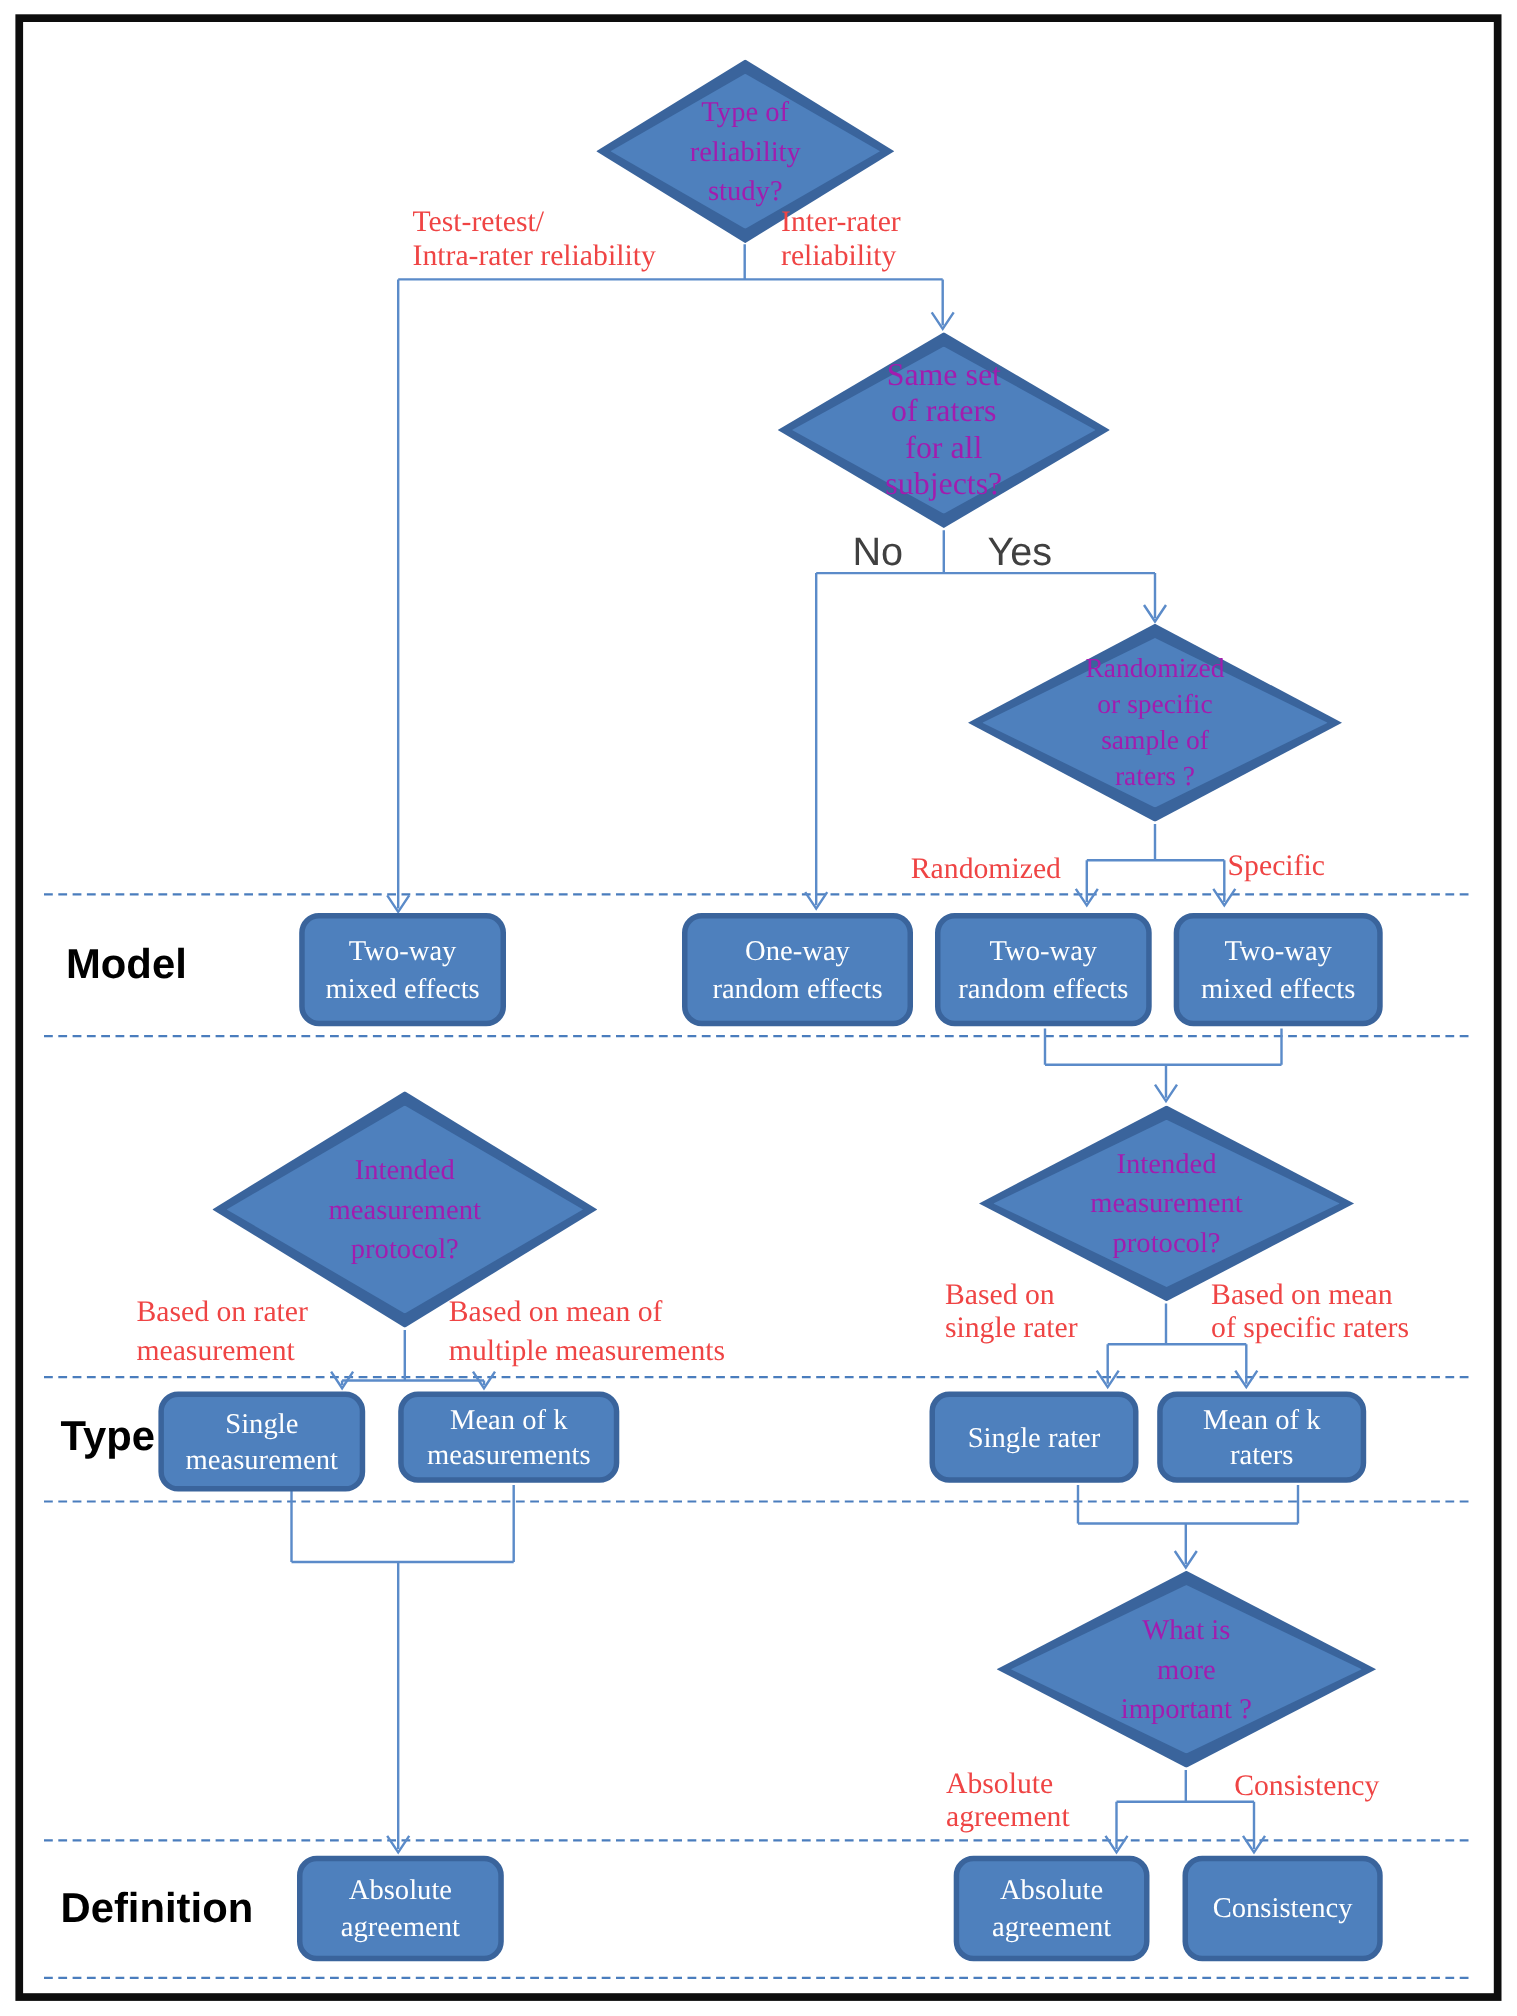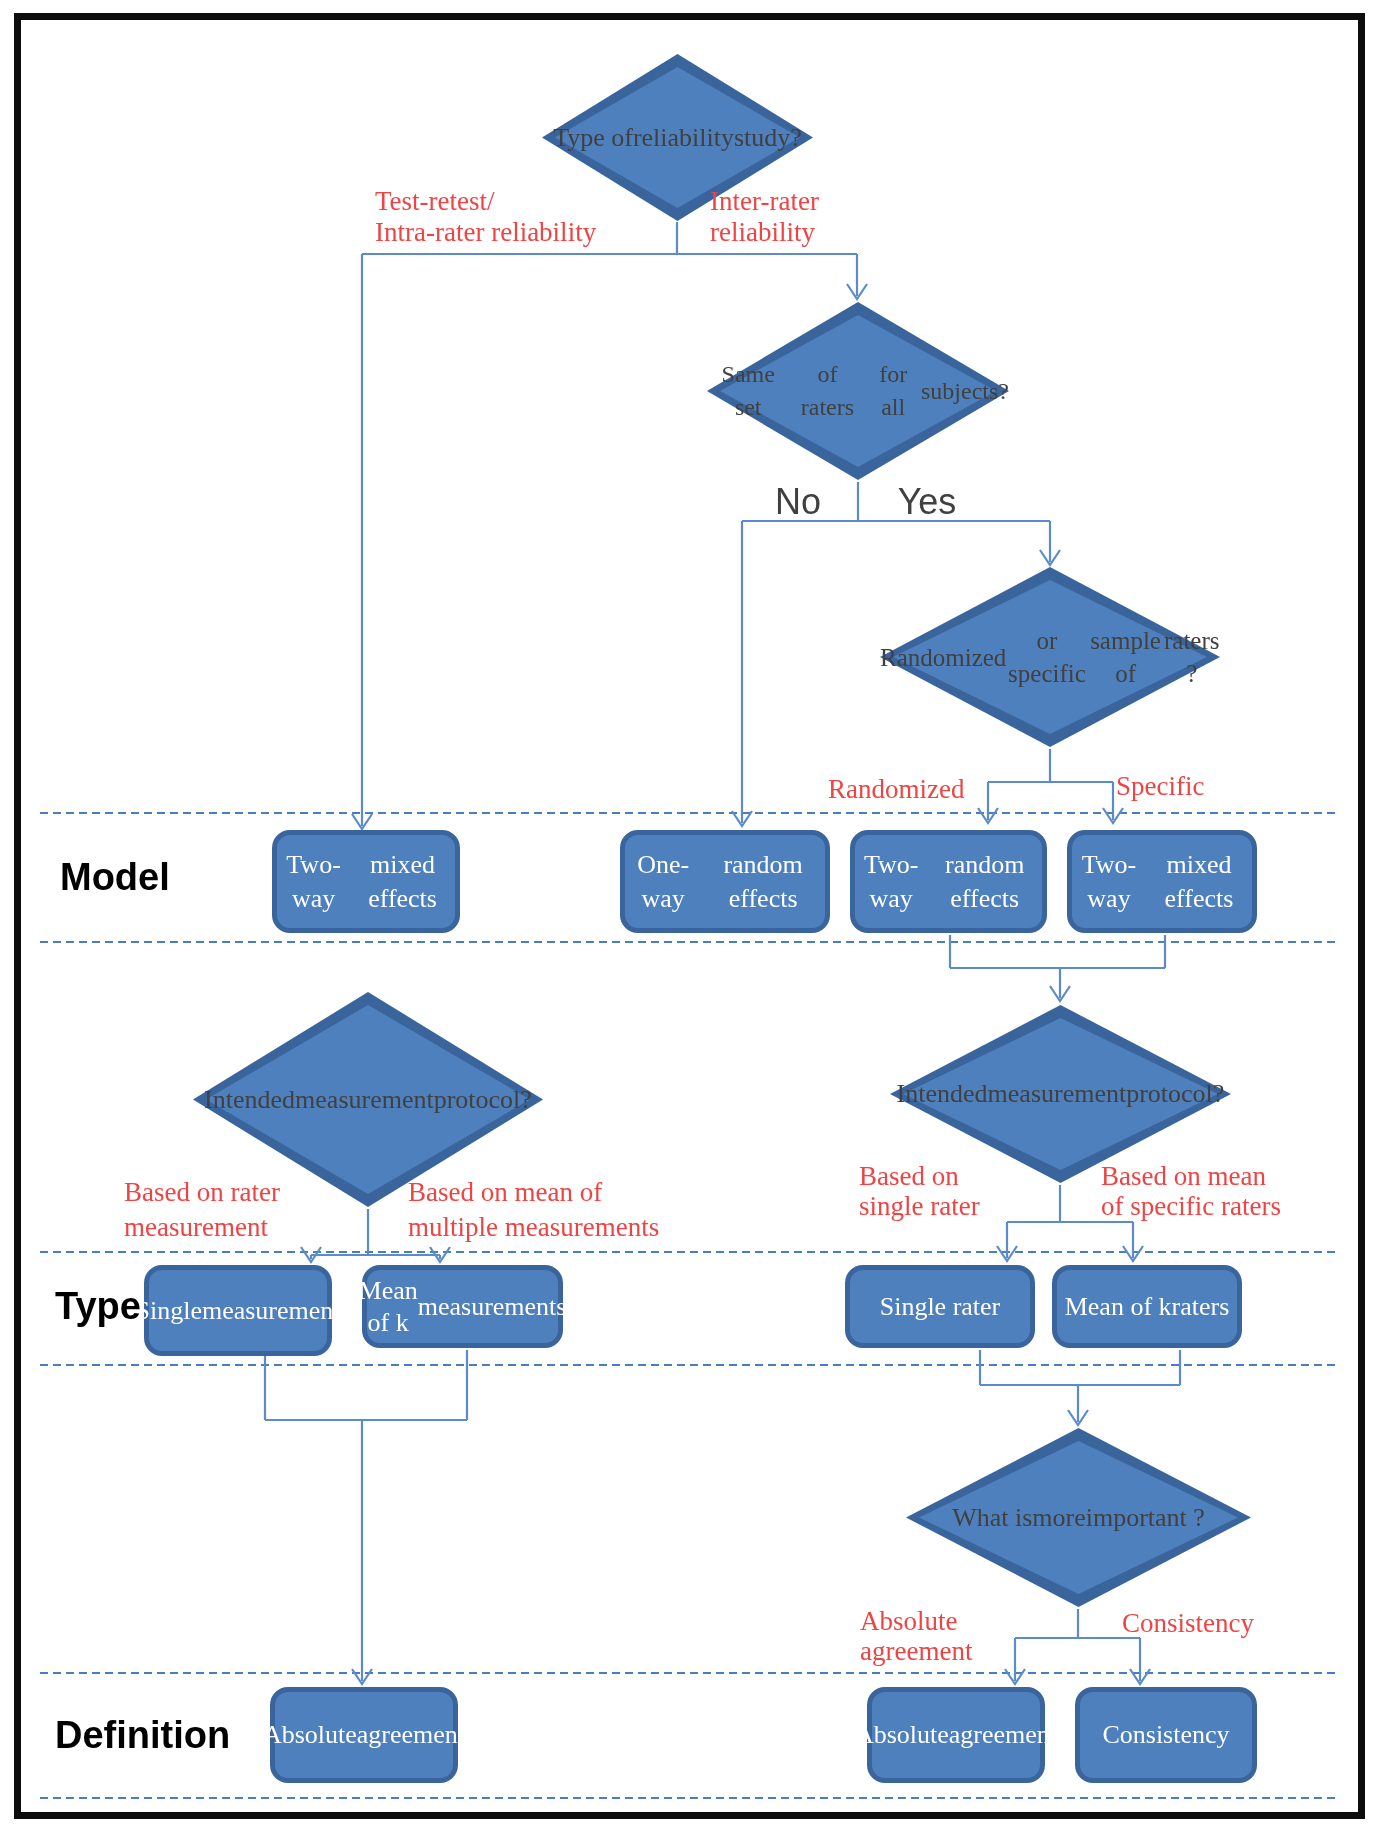--- a/index.html
+++ b/index.html
@@ -11,22 +11,22 @@
     --frame:#0d0d0d;
   }
   .frame{position:absolute;left:14px;top:13px;width:1351px;height:1806px;border:7px solid var(--frame);box-sizing:border-box;z-index:0;background:transparent;}
   svg.layer{position:absolute;left:0;top:0;width:1379px;height:1833px;z-index:1;}
   .connector{stroke:var(--connector);stroke-width:2.2;fill:none;}
   .chevron{stroke:var(--connector);stroke-width:2.2;fill:none;}
   .divider{stroke:var(--dashed);stroke-width:2;stroke-dasharray:8 5;fill:none;}
   .diamond{position:absolute;z-index:2;}
   .diamond-outer{position:absolute;inset:0;background:var(--shape-border);clip-path:polygon(50% 0,100% 50%,50% 100%,0 50%);}
   .diamond-inner{position:absolute;inset:13px;background:var(--shape-fill);clip-path:polygon(50% 0,100% 50%,50% 100%,0 50%);}
-  .diamond-text{position:absolute;inset:0;display:flex;flex-direction:row;align-items:center;justify-content:center;color:#404040;font:26px/36px "Liberation Serif",serif;text-align:center;}
-  .node{position:absolute;z-index:2;display:flex;flex-direction:row;align-items:center;justify-content:center;background:var(--shape-fill);border:5px solid var(--shape-border);border-radius:18px;color:#fff;font:26px/34px "Liberation Serif",serif;text-align:center;box-sizing:border-box;}
+  .diamond-text{position:absolute;inset:0;display:flex;flex-direction:column;align-items:center;justify-content:center;color:#a21caf;font:26px/36px "Liberation Serif",serif;text-align:center;}
+  .node{position:absolute;z-index:2;display:flex;flex-direction:column;align-items:center;justify-content:center;background:var(--shape-fill);border:5px solid var(--shape-border);border-radius:18px;color:#fff;font:26px/34px "Liberation Serif",serif;text-align:center;box-sizing:border-box;}
   .lbl{position:absolute;z-index:2;color:#ef4444;font:27px/35px "Liberation Serif",serif;}
   .lbl-sans{position:absolute;z-index:2;color:#404040;font:36px/40px "Liberation Sans",sans-serif;text-align:center;}
   .rowlbl{position:absolute;z-index:2;color:#000;font:bold 38px/44px "Liberation Sans",sans-serif;}
 </style>
 </head>
 <body>
 
 <div class="frame"></div>
 
 <svg class="layer" viewBox="0 0 1379 1833" xmlns="http://www.w3.org/2000/svg">
@@ -74,21 +74,21 @@
   <div class="diamond-text">
     <div>Type of</div>
     <div>reliability</div>
     <div>study?</div>
   </div>
 </div>
 
 <div class="diamond" style="left:707px;top:302px;width:302px;height:178px">
   <div class="diamond-outer"></div>
   <div class="diamond-inner"></div>
-  <div class="diamond-text" style="font-size:24px;line-height:33px">
+  <div class="diamond-text" style="font-size:29px;line-height:33px">
     <div>Same set</div>
     <div>of raters</div>
     <div>for all</div>
     <div>subjects?</div>
   </div>
 </div>
 
 <div class="diamond" style="left:880px;top:567px;width:340px;height:180px">
   <div class="diamond-outer"></div>
   <div class="diamond-inner"></div>

